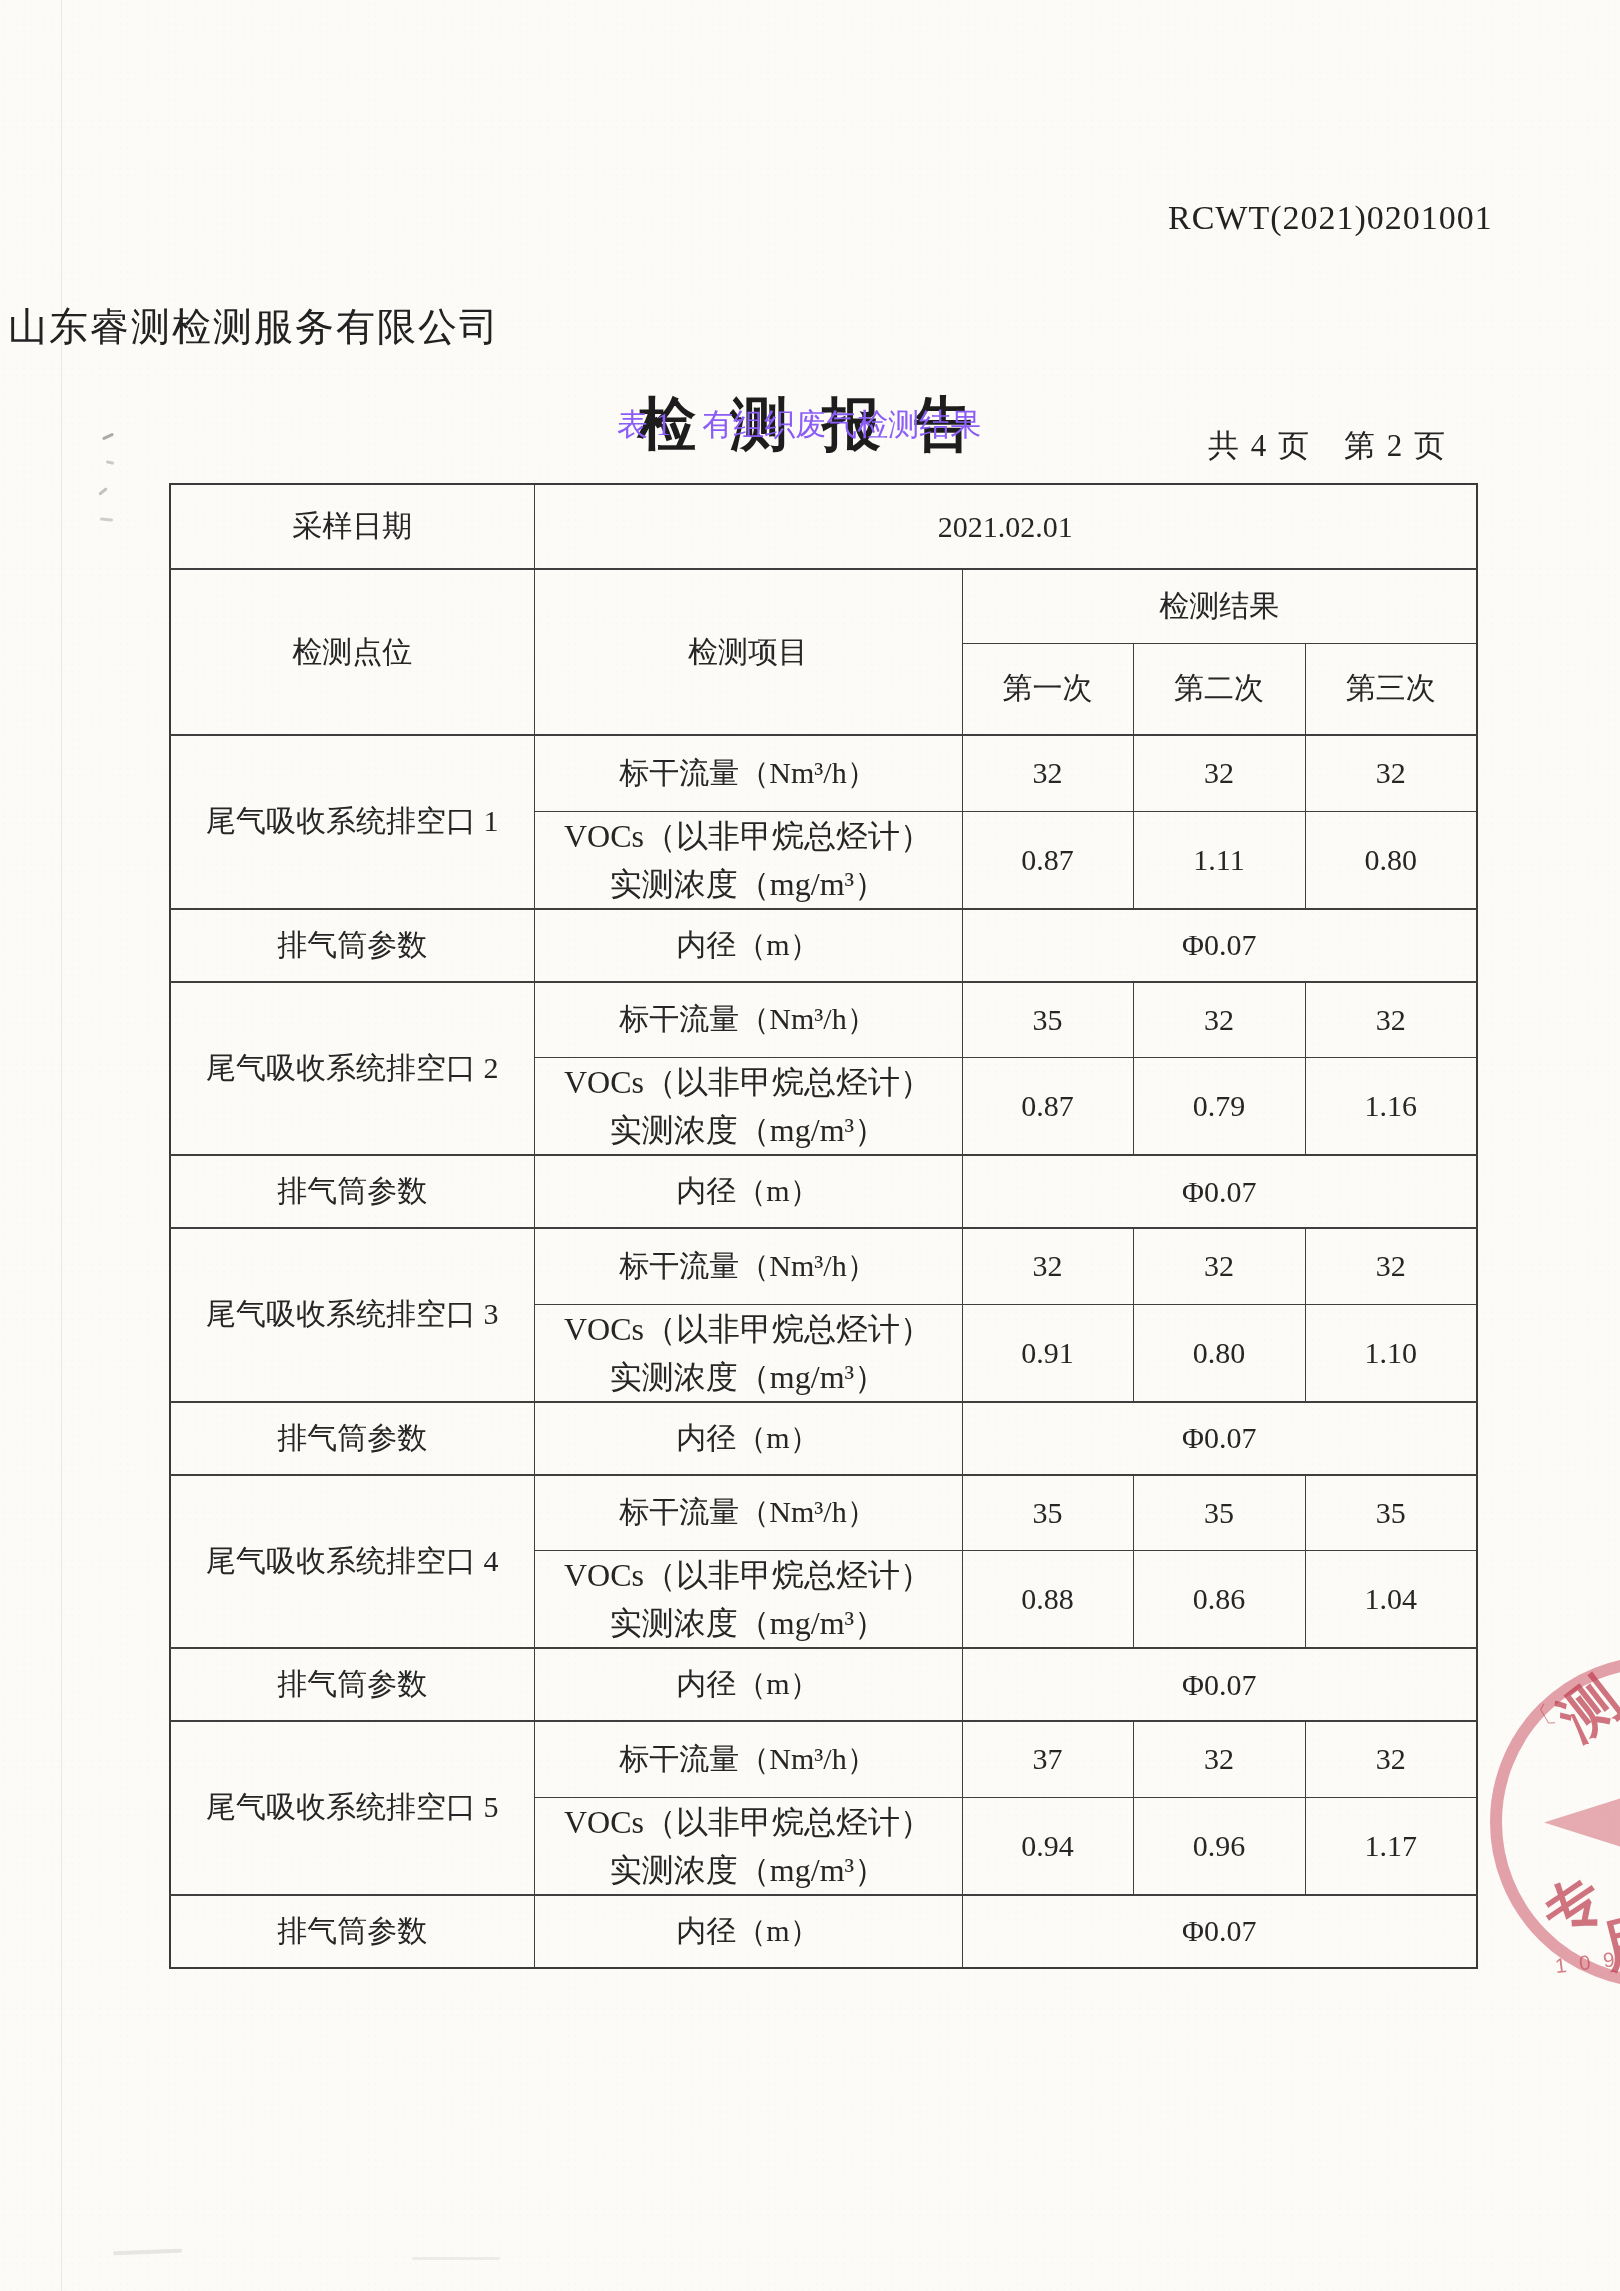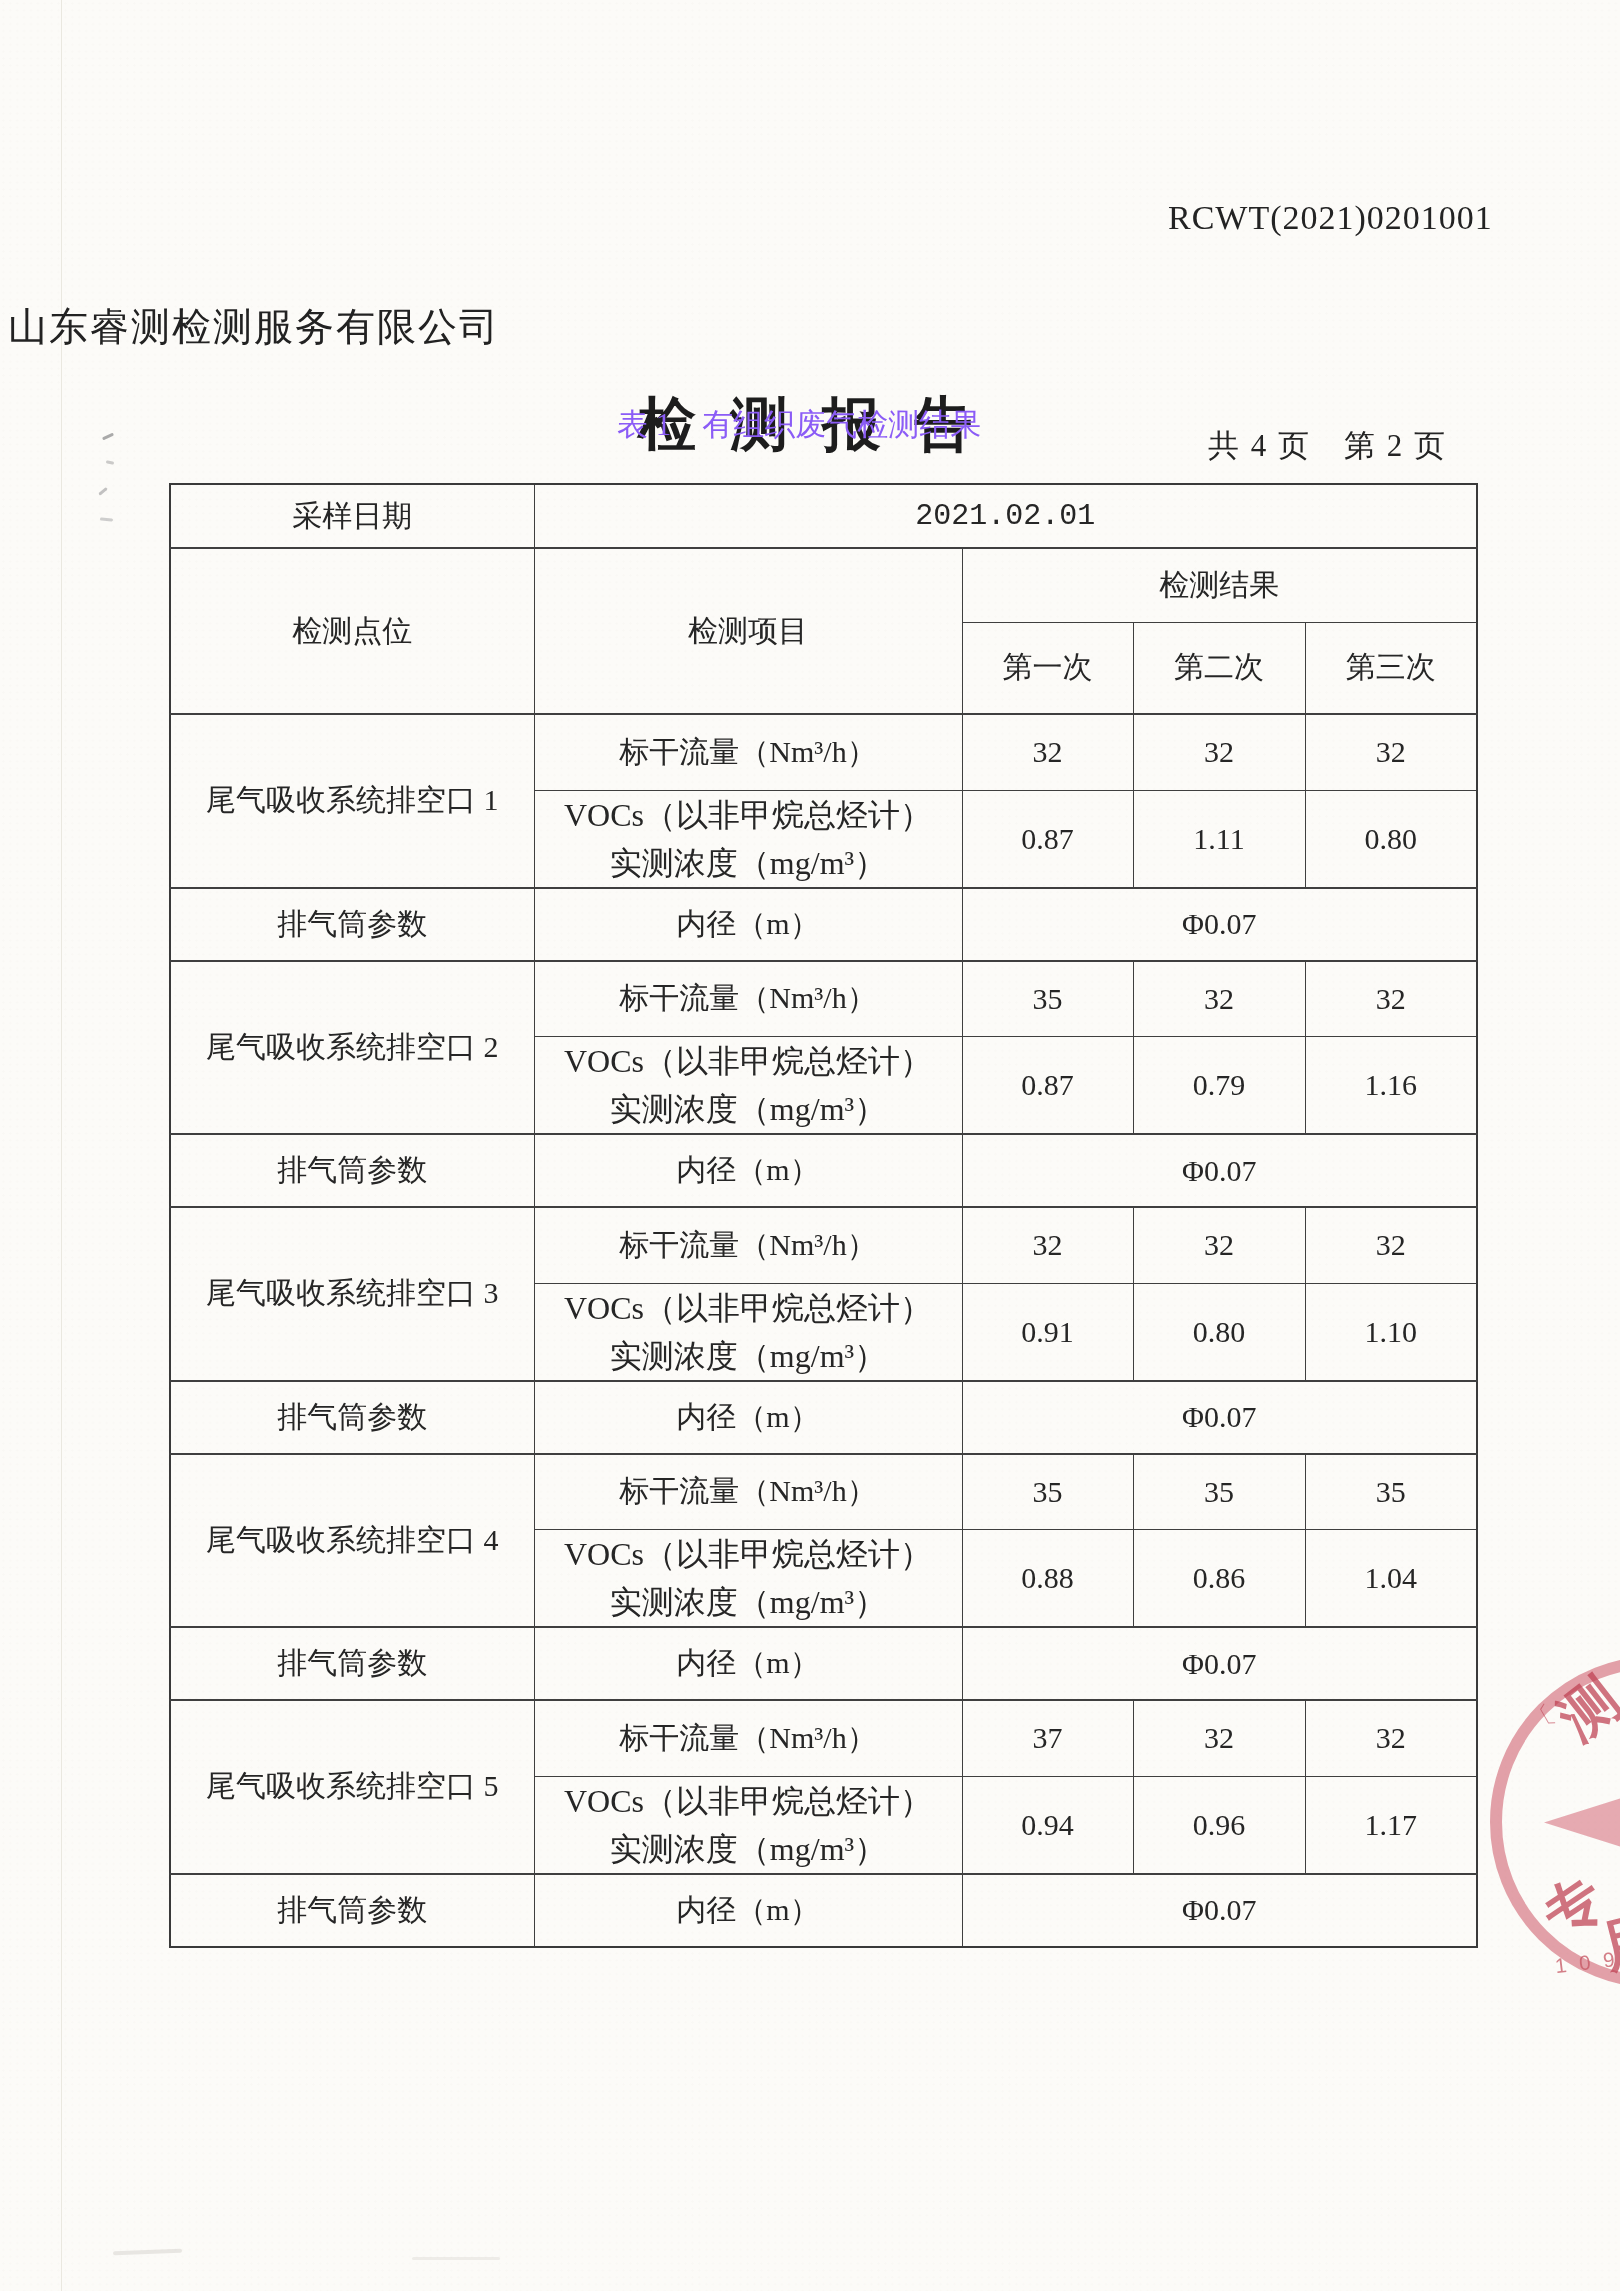--- a/index.html
+++ b/index.html
@@ -24,21 +24,21 @@
     border-collapse:collapse;table-layout:fixed;
     border:2.9px solid #3a3a3a;
   }
   table.report td{
     border:1.5px solid #3f3f3f;
     text-align:center;vertical-align:middle;
     font-size:30px;color:#262626;padding:0 3.9px;
     overflow:hidden;
   }
   tr.sec-top td{border-top-width:2.9px;}
-  tr.r-date{height:64px;font-family:Liberation Mono, monospace;}
+  tr.r-date{height:85px;}
   tr.r-h1{height:74px;}
   tr.r-h2{height:92px;}
   tr.r-flow{height:76px;}
   tr.r-vocs{height:95px;}
   tr.r-stack{height:73px;margin-top:41px;}
   td.vocs div{line-height:1.5;font-size:32px;}
   td.flowlab{font-size:29px;}
   
   .stamp{position:absolute;left:1490px;top:1656px;width:333px;height:333px;pointer-events:none;}
   .stamp-ring{position:absolute;left:0;top:0;width:308px;height:308px;border:12.7px solid rgba(201,77,94,0.52);border-radius:50%;}

